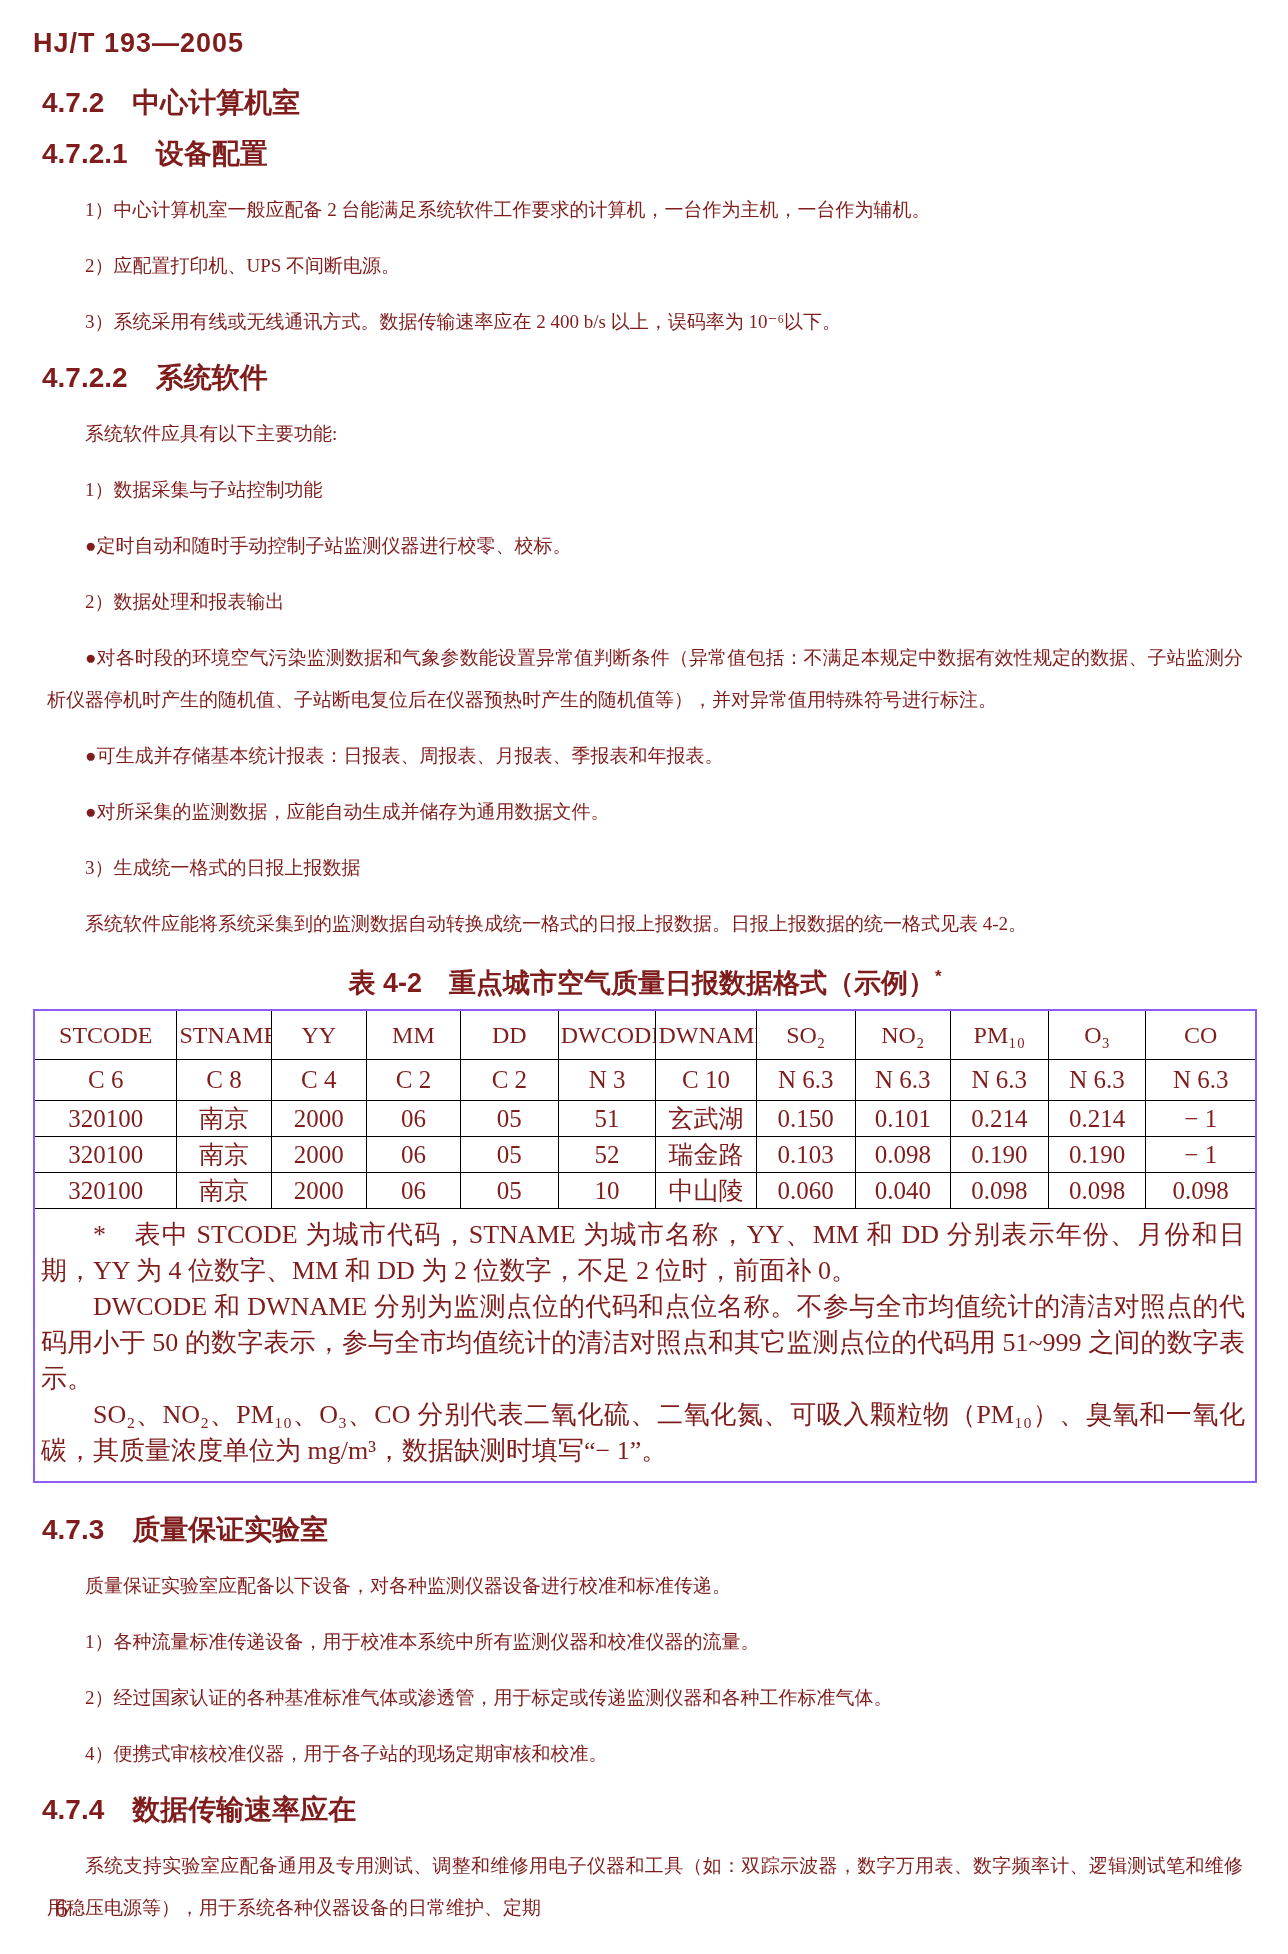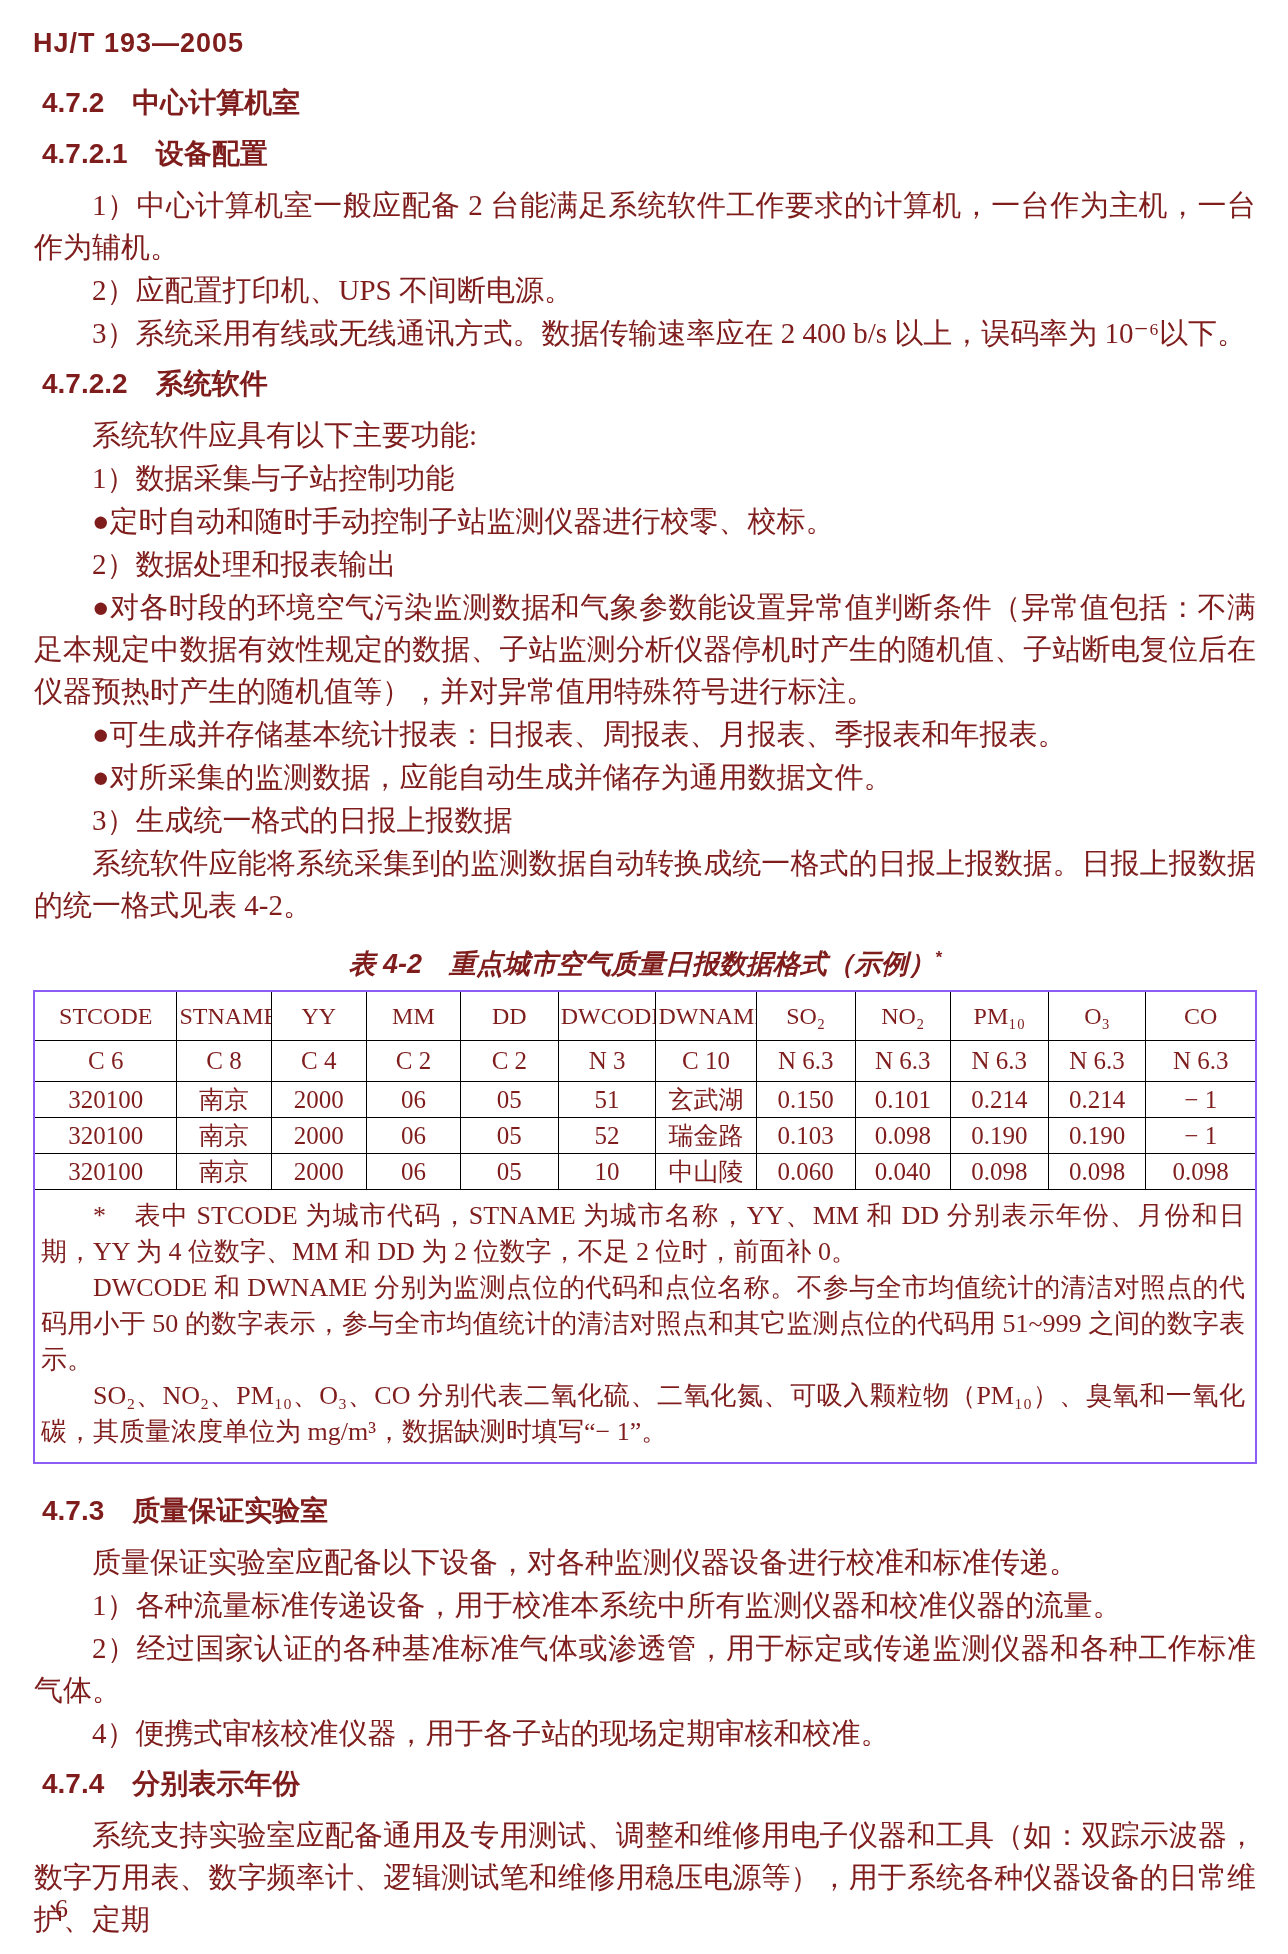--- a/index.html
+++ b/index.html
@@ -22,34 +22,33 @@
   }
   .content{margin:22px 31px 0 33px;}
   .sec-h2,.sec-h3{
     margin:9px;
     font-family:"Liberation Sans","DejaVu Sans",sans-serif;
     font-weight:700;
     font-size:28px;
     line-height:42px;
   }
   .para{
-    margin:1px;
-    font-size:29px;
+    margin:14px;
+    font-size:19px;
     line-height:42px;
     text-indent:2em;
     text-align:justify;
   }
   .tbl-caption{
     margin:16px 0 10px 0;
     text-align:center;
     font-family:"Liberation Sans","DejaVu Sans",sans-serif;
     font-weight:600;
     font-size:27px;
     line-height:32px;
-    font-style:italic;
   }
   .tbl-caption sup{font-size:17px;vertical-align:super;}
   table.data-table{
     width:100%;
     border-collapse:collapse;
     table-layout:fixed;
     border:2px solid #8b5cf6;
     padding-left:44px;
   }
   .data-table th,.data-table td{
@@ -204,21 +203,21 @@
         </tr>
       </tbody>
     </table>
 
     <div class="post">
       <h2 class="sec-h2">4.7.3　质量保证实验室</h2>
       <p class="para">质量保证实验室应配备以下设备，对各种监测仪器设备进行校准和标准传递。</p>
       <p class="para">1）各种流量标准传递设备，用于校准本系统中所有监测仪器和校准仪器的流量。</p>
       <p class="para">2）经过国家认证的各种基准标准气体或渗透管，用于标定或传递监测仪器和各种工作标准气体。</p>
       <p class="para">4）便携式审核校准仪器，用于各子站的现场定期审核和校准。</p>
-      <h2 class="sec-h2">4.7.4　分别表示年份</h2>
+      <h2 class="sec-h2">4.7.4　数据传输速率应在</h2>
       <p class="para">系统支持实验室应配备通用及专用测试、调整和维修用电子仪器和工具（如：双踪示波器，数字万用表、数字频率计、逻辑测试笔和维修用稳压电源等），用于系统各种仪器设备的日常维护、定期</p>
     </div>
 
   </div>
 
   <div class="page-number">6</div>
 
 </div>
 
 </body></html>

